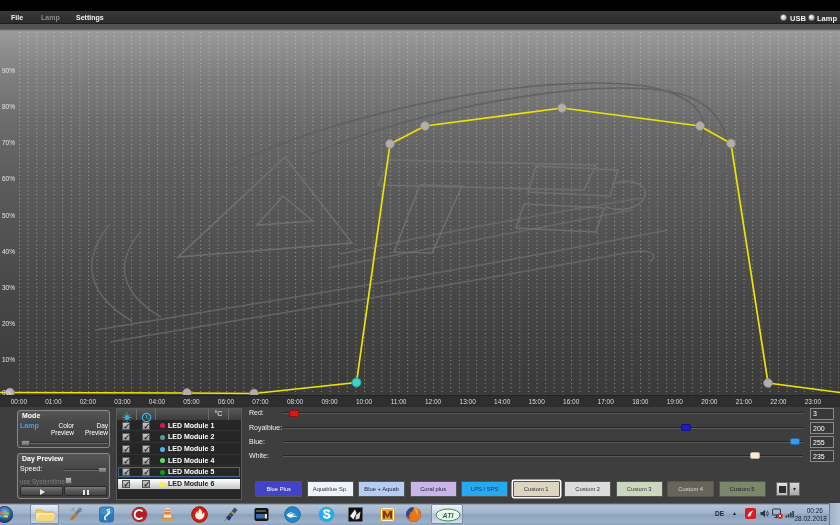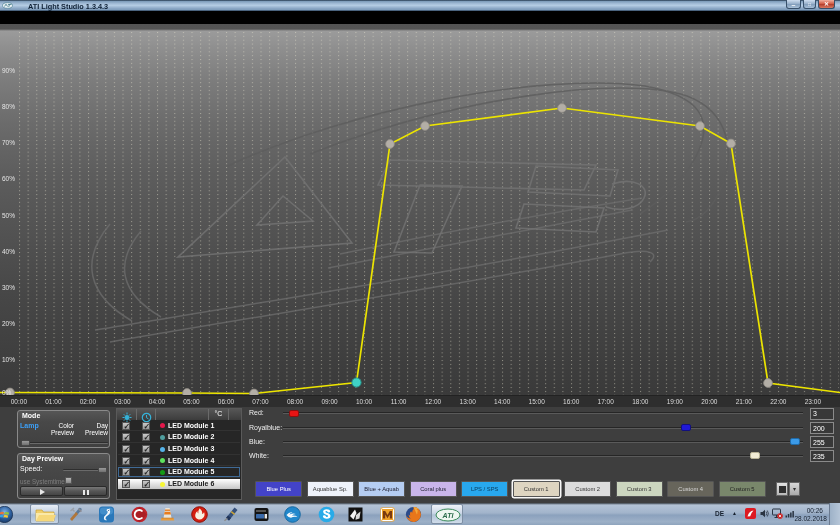--- a/index.html
+++ b/index.html
@@ -71,37 +71,30 @@
 #expl {position:absolute;left:30px;top:1px;width:29px;height:20px;border:1px solid #7e8fa4;border-radius:2px;
  background:linear-gradient(180deg,#e8eef6 0,#c2d0e2 45%,#a8bcd4 55%,#c6d4e4 100%)}
 #atib {position:absolute;left:431px;top:1px;width:32px;height:20px;border:1px solid #7e8fa4;border-radius:2px;
  background:linear-gradient(180deg,#eef2f8 0,#ccd8e8 45%,#b2c4d8 55%,#d0dcea 100%)}
 #tray {position:absolute;right:0;top:0;height:22px}
 .trt {position:absolute;font-size:6.5px;color:#16202e}
 #sdesk {position:absolute;right:0;top:0;width:11px;height:22px;border-left:1px solid #6a7a90;background:linear-gradient(90deg,#9eb2c8,#b6c6d8)}
 </style></head><body>
 <div id="scr">
 
-<div id="title">
- <svg id="tico" viewBox="0 0 11 7">
-        <ellipse cx="5.5" cy="3.5" rx="5" ry="2.8" fill="#e8f0f4" stroke="#5a8a9a" stroke-width="0.8"></ellipse>
-        <path d="M2.5 4.5 L4 2.2 L5.5 4.5 M6 2.5 h3.5 M7.5 2.5 l-0.8 2.5" stroke="#2a6a7a" stroke-width="0.7" fill="none"></path>
-      </svg>
- <span class="txt">ATI Light Studio 1.3.4.3</span>
- <span class="wbtn" style="left:786px;width:15px">
-        <span>–</span>
-      </span>
- <span class="wbtn" style="left:803px;width:13px">
-        <span style="font-size:5px">□</span>
-      </span>
- <span class="wbtn close" style="left:818px;width:17px">
-        <span style="font-size:6px">✕</span>
-      </span>
-</div>
-
+
+<div id="menu">
+ <span class="mi" style="left:11px">File</span>
+ <span class="mi dis" style="left:41px">Lamp</span>
+ <span class="mi" style="left:76px">Settings</span>
+ <span class="ind" style="left:780px"></span>
+      <span class="idt" style="left:790px">USB</span>
+ <span class="ind" style="left:808px"></span>
+      <span class="idt" style="left:817px">Lamp</span>
+</div>
 
 <div id="chart">
  <div id="grid"></div>
  <svg id="csvg" viewBox="0 0 840 383">
 <g fill="none" stroke="#5d5d5d" stroke-width="1.6" opacity="0.8">
  <path d="M 228 142 C 350 85 540 48 645 62 C 700 72 712 95 699 126 C 690 148 668 172 640 190"></path>
  <path d="M 310 130 C 450 75 620 50 687 72 C 730 88 735 130 722 162 C 712 186 700 196 686 198"></path>
 </g>
 <g fill="none" stroke="#6e6e6e" stroke-width="1.5" opacity="0.75">
  <path d="M 110 200 C 80 236 87 271 132 297"></path>

